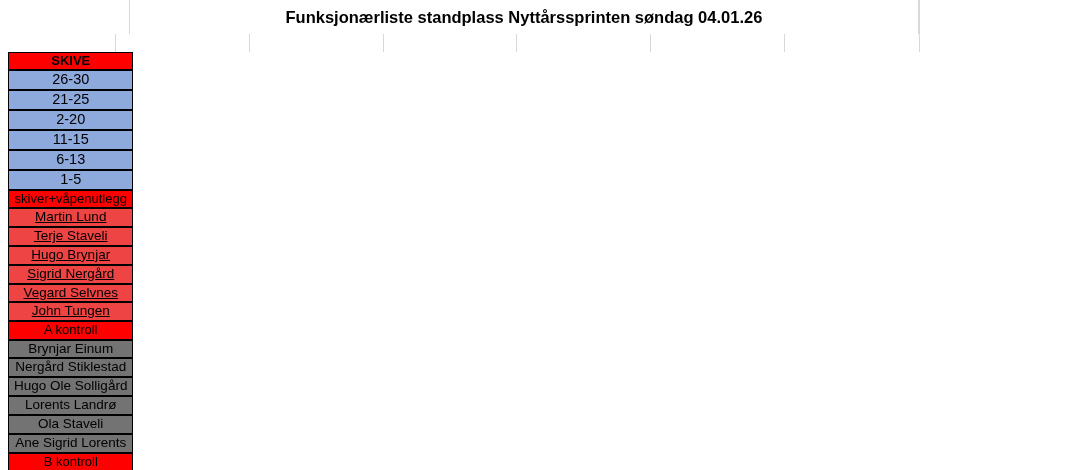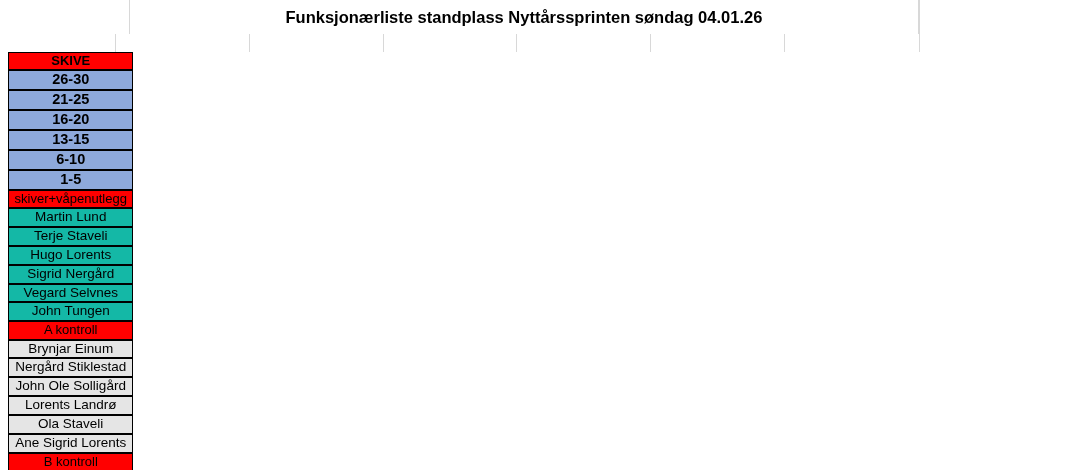--- a/index.html
+++ b/index.html
@@ -78,30 +78,30 @@
     box-sizing: border-box;
   }
 
   
   .tbl {
     border-collapse: collapse;
     table-layout: fixed;
   }
   .hdr-blue {
     background: #8ea9db;
-    font-weight: bold;
+    font-weight: normal;
     font-size: 14.5px;
   }
   .lbl-red {
     background: #ff0000;
     color: #000000;
     font-size: 13px;
   }
-  .cell-yellow { background: #14b8a6; }
-  .cell-green  { background: #e5e5e5; }
+  .cell-yellow { background: #ef4444; text-decoration: underline; }
+  .cell-green  { background: #737373; }
 
   .bordered {
     border: 1px solid #000000;
   }
 </style>
 </head>
 <body>
 
 <div class="sheet">
 
@@ -129,41 +129,41 @@
       <col style="width:152px">
       <col style="width:152px">
       <col style="width:152px">
       <col style="width:153px">
     </colgroup>
     <thead>
       <tr style="height:26px;">
         <th class="cell bordered lbl-red">SKIVE</th>
         <th class="cell bordered hdr-blue">26-30</th>
         <th class="cell bordered hdr-blue">21-25</th>
-        <th class="cell bordered hdr-blue">16-20</th>
-        <th class="cell bordered hdr-blue">13-15</th>
-        <th class="cell bordered hdr-blue">6-10</th>
+        <th class="cell bordered hdr-blue">2-20</th>
+        <th class="cell bordered hdr-blue">11-15</th>
+        <th class="cell bordered hdr-blue">6-13</th>
         <th class="cell bordered hdr-blue">1-5</th>
       </tr>
     </thead>
     <tbody>
       <tr style="height:25px;">
         <td class="cell bordered lbl-red">skiver+våpenutlegg</td>
         <td class="cell bordered cell-yellow">Martin Lund</td>
         <td class="cell bordered cell-yellow">Terje Staveli</td>
-        <td class="cell bordered cell-yellow">Hugo Lorents</td>
+        <td class="cell bordered cell-yellow">Hugo Brynjar</td>
         <td class="cell bordered cell-yellow">Sigrid Nergård</td>
         <td class="cell bordered cell-yellow">Vegard Selvnes</td>
         <td class="cell bordered cell-yellow">John Tungen</td>
       </tr>
       <tr style="height:25px;">
         <td class="cell bordered lbl-red">A kontroll</td>
         <td class="cell bordered cell-green">Brynjar Einum</td>
         <td class="cell bordered cell-green">Nergård Stiklestad</td>
-        <td class="cell bordered cell-green">John Ole Solligård</td>
+        <td class="cell bordered cell-green">Hugo Ole Solligård</td>
         <td class="cell bordered cell-green">Lorents Landrø</td>
         <td class="cell bordered cell-green">Ola Staveli</td>
         <td class="cell bordered cell-green">Ane Sigrid Lorents</td>
       </tr>
       <tr style="height:25px;">
         <td class="cell bordered lbl-red">B kontroll</td>
 
       </tr>
 
     </tbody>

